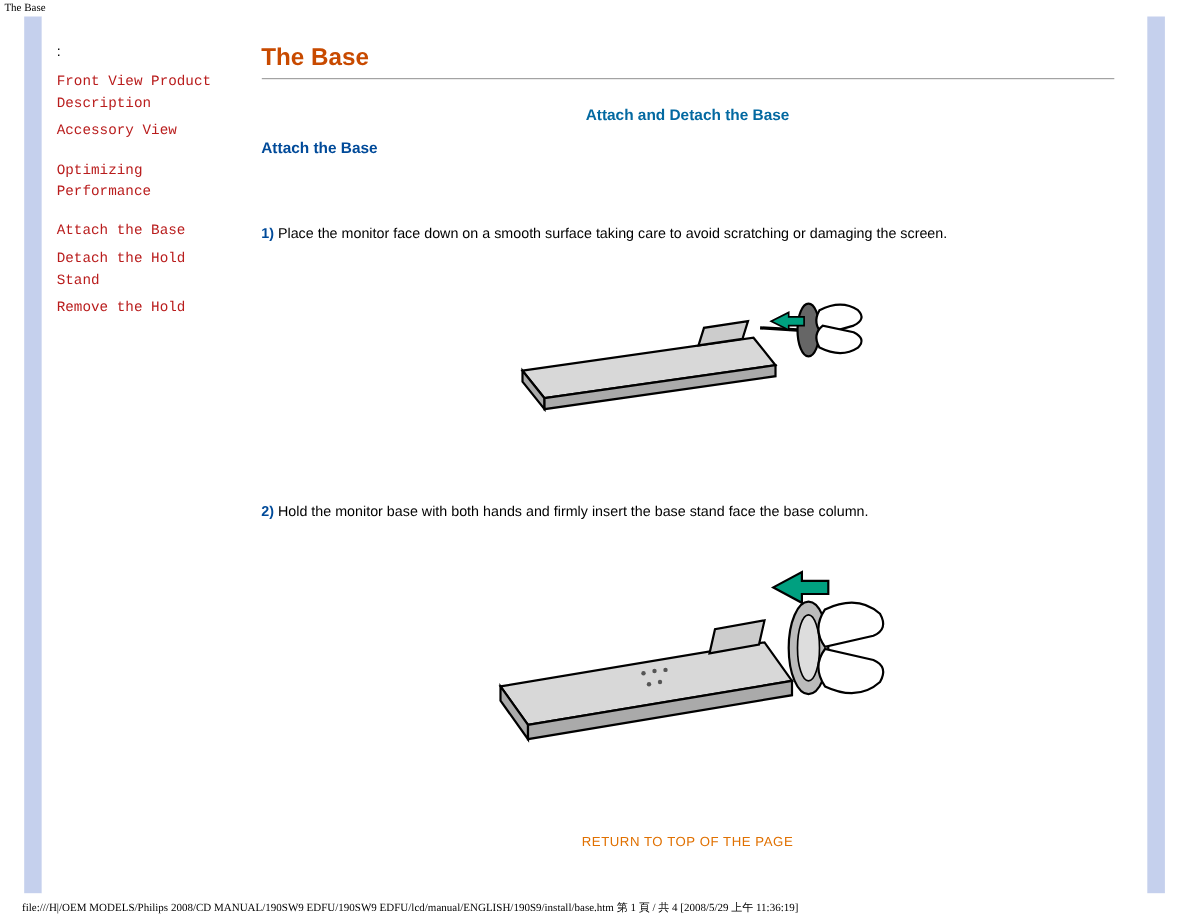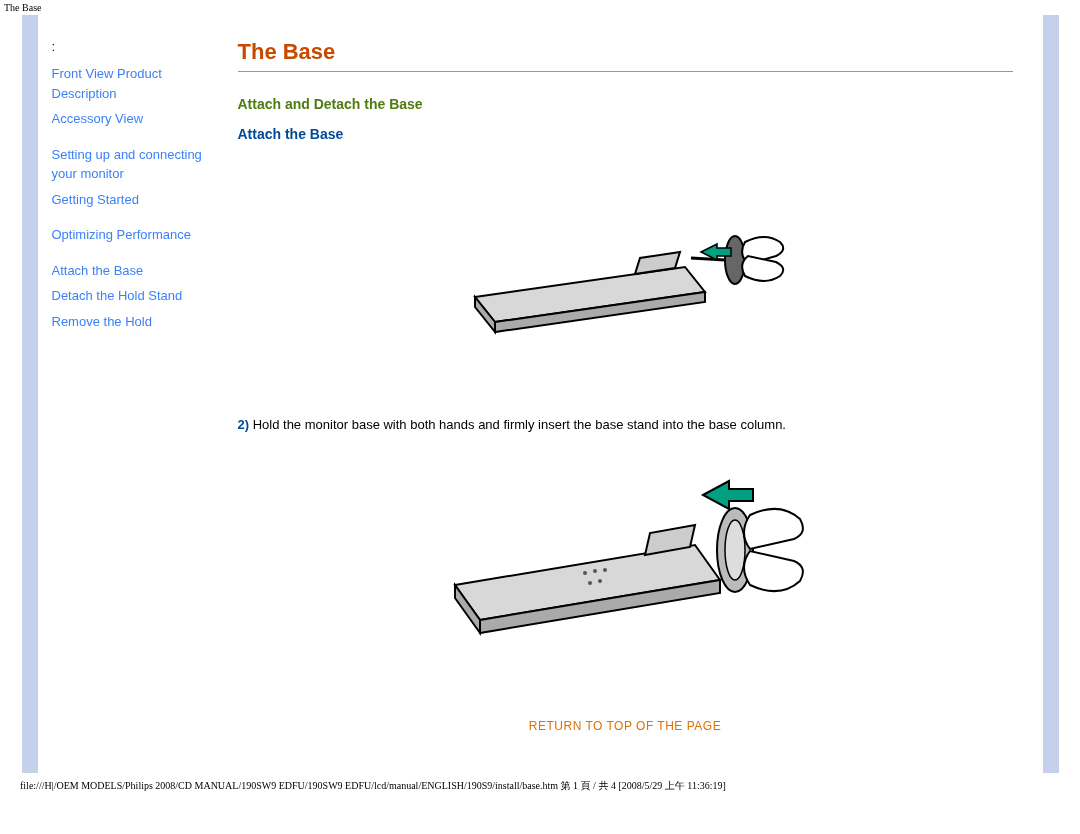--- a/index.html
+++ b/index.html
@@ -28,25 +28,26 @@
     width: 16px;
     background: #c5d0ed;
   }
   .sidebar {
     width: 180px;
     padding: 24px 10px 10px 14px;
     box-sizing: border-box;
     background: #fff;
   }
   .sidebar a {
-    color: #3b82f6;
+    color: #b91c1c;
     text-decoration: none;
     display: block;
     line-height: 1.5;
     margin-bottom: 6px;
+    font-family: Liberation Mono, monospace;
   }
   .sidebar .group {
     margin-bottom: 16px;
   }
   .main {
     flex: 1;
     padding: 24px 30px 40px 20px;
     box-sizing: border-box;
     background: #fff;
   }
@@ -55,24 +56,25 @@
     font-size: 22px;
     font-weight: bold;
     margin: 0 0 6px 0;
   }
   hr.title-rule {
     border: none;
     border-top: 1px solid #999;
     margin: 4px 0 24px 0;
   }
   .section-heading {
-    color: #4d7c0f;
+    color: #0369a1;
     font-weight: bold;
     font-size: 14px;
     margin-bottom: 14px;
+    text-align: center;
   }
   .sub-heading {
     color: #004a99;
     font-weight: bold;
     font-size: 14px;
     margin-bottom: 60px;
   }
   .step-num {
     color: #004a99;
     font-weight: bold;
@@ -113,40 +115,39 @@
 <div class="page-frame">
   <div class="left-stripe"></div>
 
   <div class="sidebar">
     <div style="color:#000;margin-bottom:10px;">:</div>
     <div class="group">
       <a href="#">Front View Product Description</a>
       <a href="#">Accessory View</a>
     </div>
     <div class="group">
-      <a href="#">Setting up and connecting your monitor</a>
-      <a href="#">Getting Started</a>
-    </div>
-    <div class="group">
       <a href="#">Optimizing Performance</a>
     </div>
     <div class="group">
       <a href="#">Attach the Base</a>
       <a href="#">Detach the Hold Stand</a>
       <a href="#">Remove the Hold</a>
     </div>
   </div>
 
   <div class="main">
     <h1 class="page-title">The Base</h1>
     <hr class="title-rule">
 
     <div class="section-heading">Attach and Detach the Base</div>
     <div class="sub-heading">Attach the Base</div>
 
+    <div class="step">
+      <span class="step-num">1)</span><span> Place the monitor face down on a smooth surface taking care to avoid scratching or damaging the screen.</span>
+    </div>
 
     <div class="illustration">
       <svg width="380" height="150" viewBox="0 0 380 150">
 
         <polygon points="40,95 250,65 270,90 60,120" fill="#d8d8d8" stroke="#000" stroke-width="2"></polygon>
         <polygon points="40,95 60,120 60,130 40,105" fill="#aaa" stroke="#000" stroke-width="2"></polygon>
         <polygon points="60,120 270,90 270,100 60,130" fill="#aaa" stroke="#000" stroke-width="2"></polygon>
 
         <polygon points="200,72 240,66 245,50 205,56" fill="#ccc" stroke="#000" stroke-width="2"></polygon>
 
@@ -156,21 +157,21 @@
         <path d="M310,40 q20,-10 35,0 q8,8 -4,14 l-28,8 q-10,-10 -3,-22 z" fill="#fff" stroke="#000" stroke-width="2"></path>
         <path d="M310,74 q20,10 35,0 q8,-8 -4,-14 l-28,-6 q-10,8 -3,20 z" fill="#fff" stroke="#000" stroke-width="2"></path>
 
         <g>
           <polygon points="266,50 282,42 282,46 296,46 296,54 282,54 282,58" fill="#00a080" stroke="#000" stroke-width="1.5"></polygon>
         </g>
       </svg>
     </div>
 
     <div class="step">
-      <span class="step-num">2)</span><span> Hold the monitor base with both hands and firmly insert the base stand into the base column.</span>
+      <span class="step-num">2)</span><span> Hold the monitor base with both hands and firmly insert the base stand face the base column.</span>
     </div>
 
     <div class="illustration">
       <svg width="420" height="200" viewBox="0 0 420 200">
 
         <polygon points="40,130 280,90 305,125 65,165" fill="#d8d8d8" stroke="#000" stroke-width="2"></polygon>
         <polygon points="40,130 65,165 65,178 40,143" fill="#aaa" stroke="#000" stroke-width="2"></polygon>
         <polygon points="65,165 305,125 305,138 65,178" fill="#aaa" stroke="#000" stroke-width="2"></polygon>
 
         <circle cx="170" cy="118" r="2" fill="#555"></circle>

